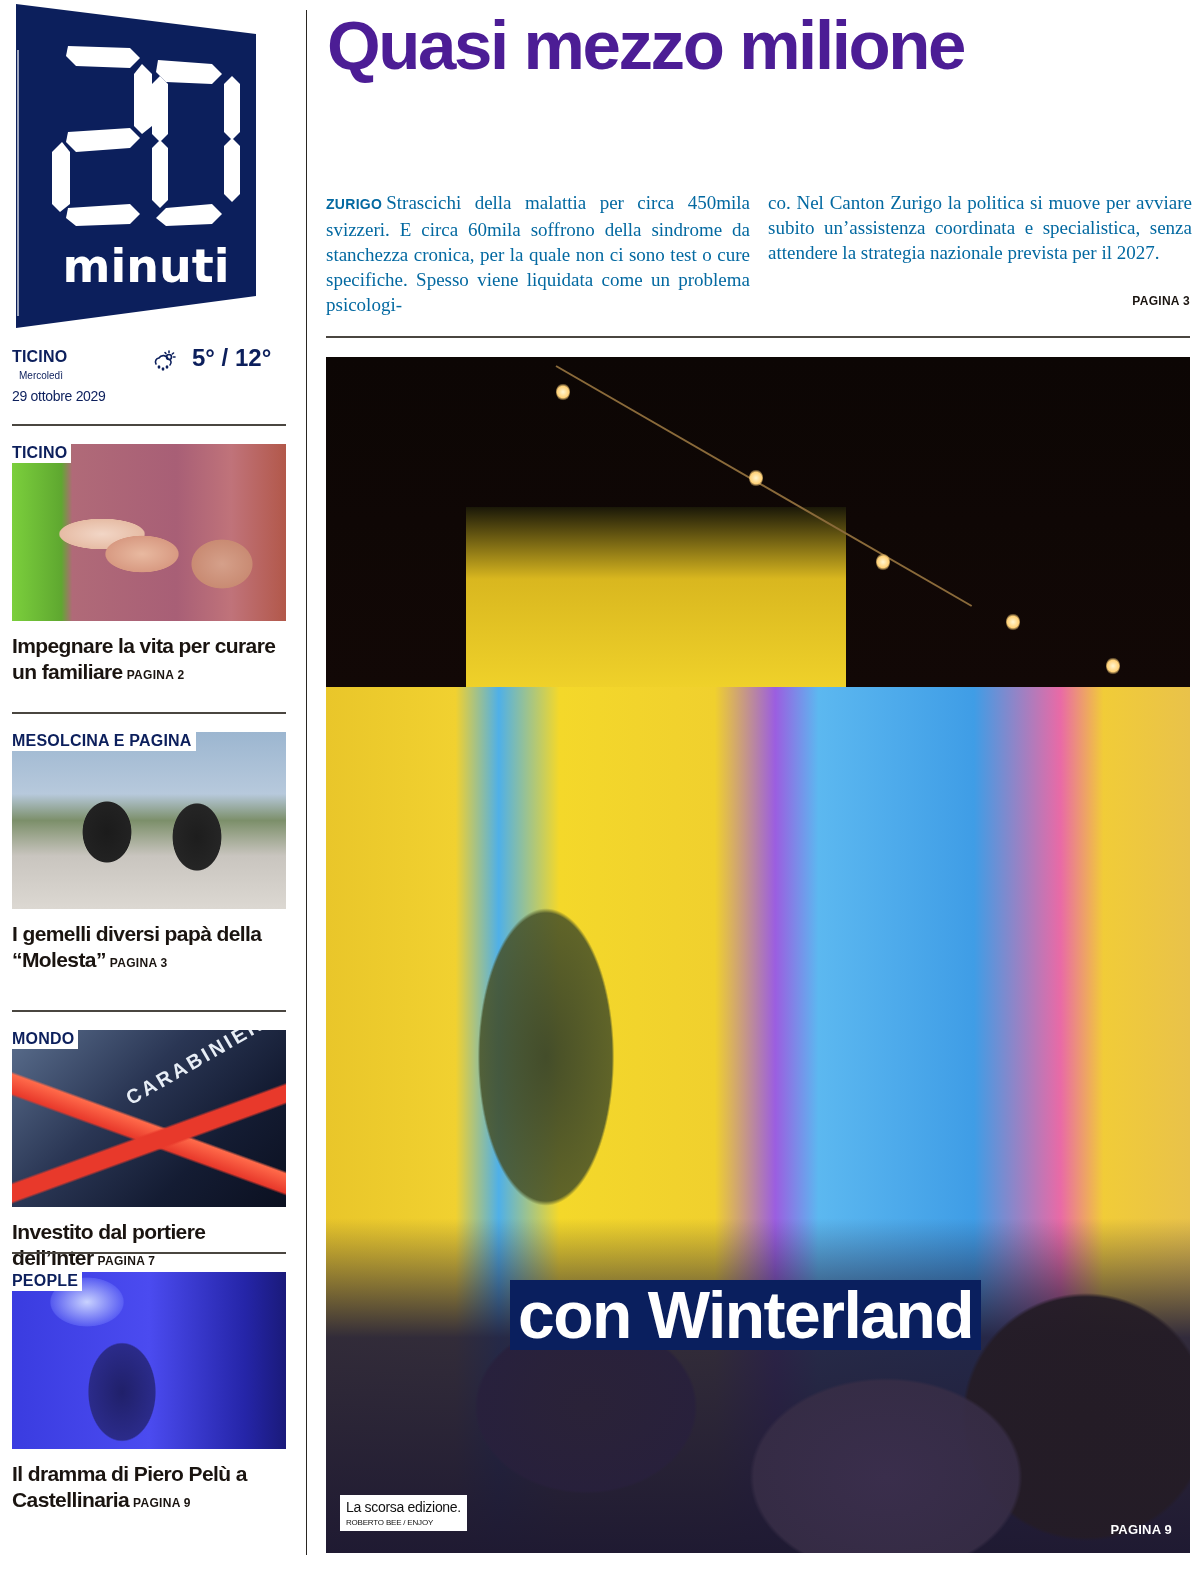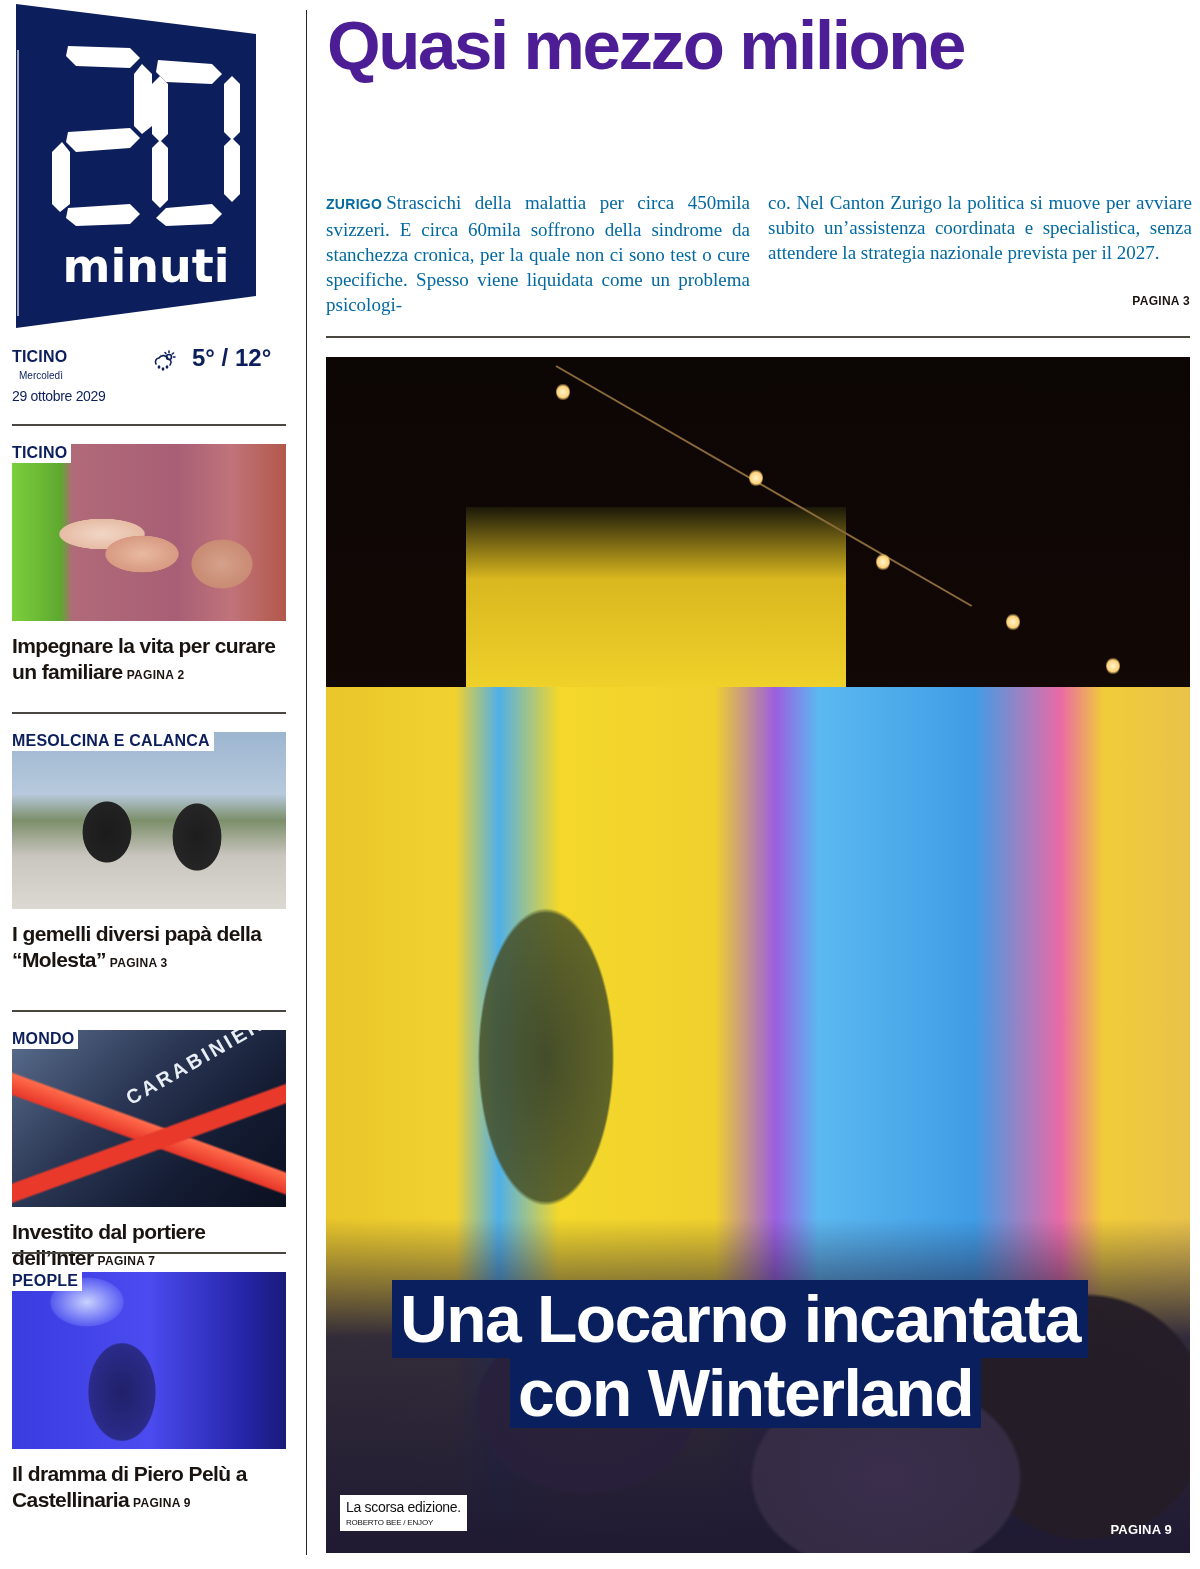--- a/index.html
+++ b/index.html
@@ -166,21 +166,21 @@
     <span class="tag">TICINO</span>
   </div>
   <div class="title">
     <span>Impegnare la vita per curare un familiare</span><span class="page-ref">PAGINA 2</span>
   </div>
 </div>
 
 <div class="side-story" style="top:712px;">
   <div class="rule"></div>
   <div class="photo ph-meso">
-    <span class="tag">MESOLCINA E CALANCA</span>
+    <span class="tag">MESOLCINA E PAGINA</span>
   </div>
   <div class="title">
     <span>I gemelli diversi papà della “Molesta”</span><span class="page-ref">PAGINA 3</span>
   </div>
 </div>
 
 <div class="side-story" style="top:1010px;">
   <div class="rule"></div>
   <div class="photo ph-mondo">
     <span class="car-text">CARABINIERI</span>
@@ -218,21 +218,20 @@
 <div class="hero">
   <div class="sky"></div>
   <div class="wire" style="left:230px;top:8px;width:480px;transform:rotate(30deg);"></div>
   <div class="bulb" style="left:230px;top:26px;"></div>
   <div class="bulb" style="left:423px;top:112px;"></div>
   <div class="bulb" style="left:550px;top:196px;"></div>
   <div class="bulb" style="left:680px;top:256px;"></div>
   <div class="bulb" style="left:780px;top:300px;"></div>
 
   <div class="hero-title">
-    <span class="line line1">Una Locarno incantata</span>
     <span class="line line2">con Winterland</span>
   </div>
 
   <div class="caption-box">
     <span class="cap">La scorsa edizione.</span>
     <span class="credit">ROBERTO BEE / ENJOY</span>
   </div>
   <div class="hero-page">PAGINA 9</div>
 </div>
 

